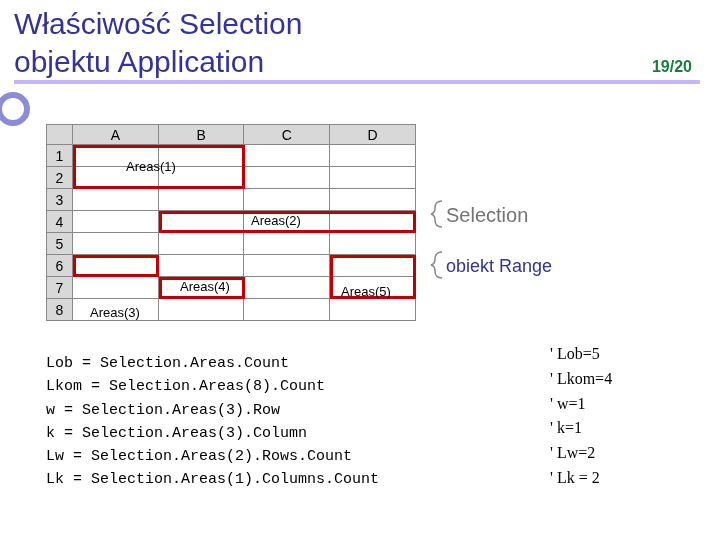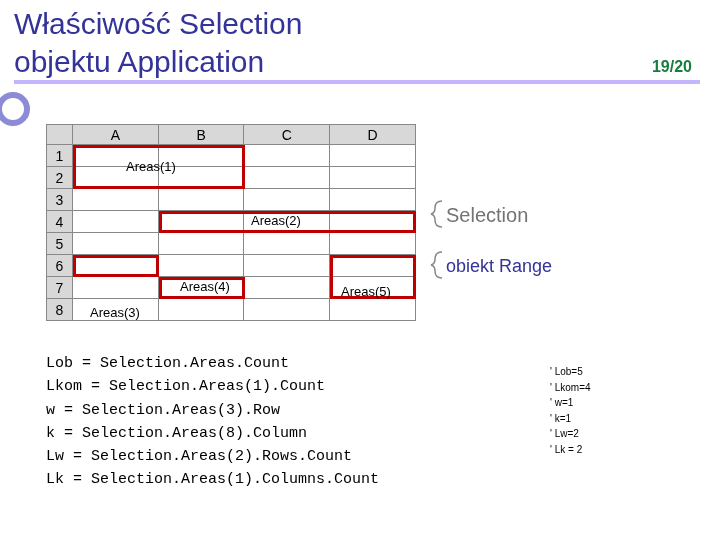--- a/index.html
+++ b/index.html
@@ -108,23 +108,23 @@
     left: 46px;
     top: 352px;
     font-family: "Courier New", monospace;
     font-size: 15px;
     line-height: 1.55;
     white-space: pre;
   }
   .code-comments {
     position: absolute;
     left: 550px;
-    top: 364px;
-    font-family: Liberation Sans, sans-serif;
-    font-size: 10px;
+    top: 342px;
+    font-family: Liberation Serif, serif;
+    font-size: 16px;
     line-height: 1.55;
     white-space: pre;
   }
 </style>
 </head>
 <body>
 
 <div class="title-area">
   <div class="title">Właściwość Selection<br>objektu Application</div>
   <div class="page-count">19/20</div>
@@ -232,23 +232,23 @@
     <span>
       <svg width="16" height="28" viewBox="0 0 16 28">
           <path d="M12 1 Q5 1 5 8 Q5 13 1 14 Q5 15 5 20 Q5 27 12 27" fill="none" stroke="#888" stroke-width="1.5"></path>
         </svg>
     </span>
     <span class="range-label">obiekt Range</span>
   </div>
 </div>
 
 <div class="code-block"><span>Lob = Selection.Areas.Count</span>
-<span>Lkom = Selection.Areas(1).Count</span>
+<span>Lkom = Selection.Areas(8).Count</span>
 <span>w = Selection.Areas(3).Row</span>
-<span>k = Selection.Areas(8).Column</span>
+<span>k = Selection.Areas(3).Column</span>
 <span>Lw = Selection.Areas(2).Rows.Count</span>
 <span>Lk = Selection.Areas(1).Columns.Count</span></div>
 
 <div class="code-comments"><span>' Lob=5</span>
 <span>' Lkom=4</span>
 <span>' w=1</span>
 <span>' k=1</span>
 <span>' Lw=2</span>
 <span>' Lk = 2</span></div>
 

